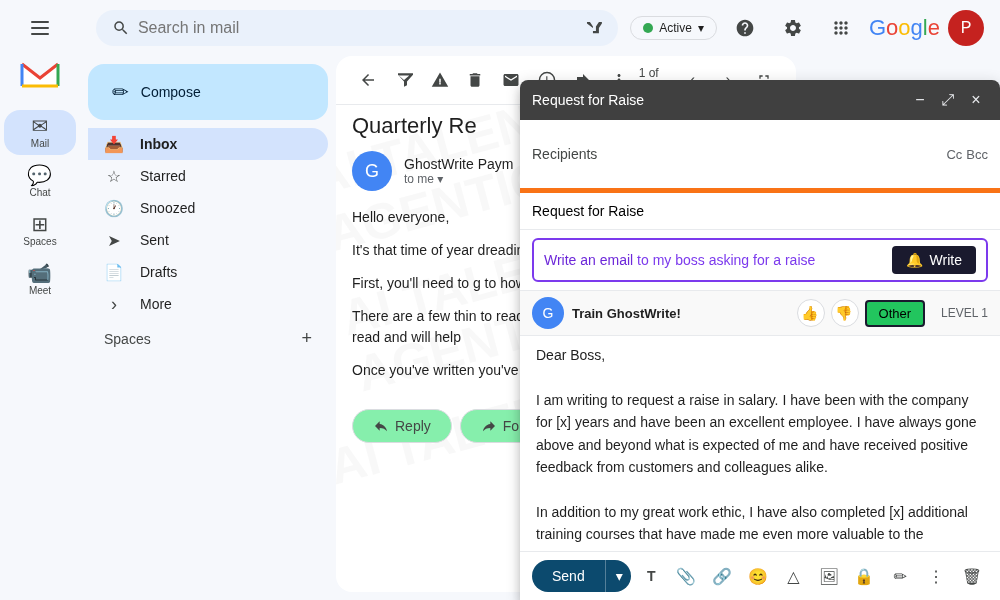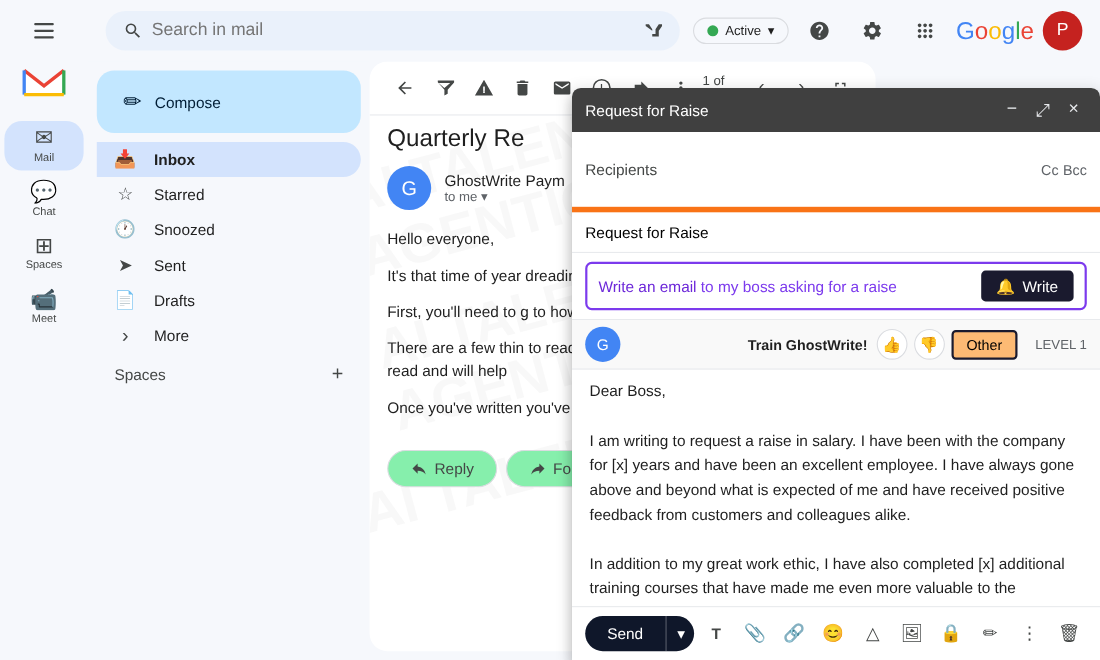--- a/index.html
+++ b/index.html
@@ -227,50 +227,50 @@
     
     .ghostwrite-feedback {
       display: flex; align-items: center; gap: 8px;
       padding: 6px 12px; background: #f9f9f9; border-bottom: 1px solid #e8eaed; flex-shrink: 0;
     }
     .gw-avatar {
       width: 32px; height: 32px; border-radius: 50%;
       background: #4285f4; display: flex; align-items: center; justify-content: center;
       color: white; font-size: 14px; flex-shrink: 0;
     }
-    .gw-info { flex: 1; text-align: right; }
+    .gw-info { flex: 1; }
     .gw-name { font-size: 13px; font-weight: 600; color: #1f1f1f; }
     .gw-subtitle { font-size: 11px; color: #5f6368; }
     .gw-feedback-btns { display: flex; align-items: center; gap: 6px; }
     .gw-thumb {
       width: 28px; height: 28px; border-radius: 50%; border: 1px solid #dadce0;
       display: flex; align-items: center; justify-content: center; cursor: pointer; font-size: 14px; background: white;
     }
     .gw-other-btn {
       padding: 4px 12px; border: 2px solid #1a1a2e; border-radius: 4px;
-      font-size: 13px; font-weight: 500; cursor: pointer; background: #fdba74;
+      font-size: 13px; font-weight: 500; cursor: pointer; background: #22c55e;
     }
     .gw-level {
       font-size: 12px; color: #5f6368; font-weight: 500;
     }
 
     
     .compose-body {
       flex: 1; padding: 8px 16px; font-size: 14px; color: #1f1f1f;
       line-height: 1.6; overflow-y: auto; min-height: 180px;
     }
 
     
     .compose-footer {
       display: flex; align-items: center; gap: 4px;
       padding: 8px 12px; border-top: 1px solid #e8eaed; flex-shrink: 0;
     }
     .send-btn {
       display: flex; align-items: center; gap: 0;
-      background: #0f172a; color: white; border: none;
+      background: #0c4a6e; color: white; border: none;
       border-radius: 20px; cursor: pointer; font-size: 14px;
       overflow: hidden;
     }
     .send-main {
       padding: 8px 20px;
     }
     .send-dropdown {
       padding: 8px 10px; border-left: 1px solid rgba(255,255,255,0.3);
     }
     .footer-icon-btn {

